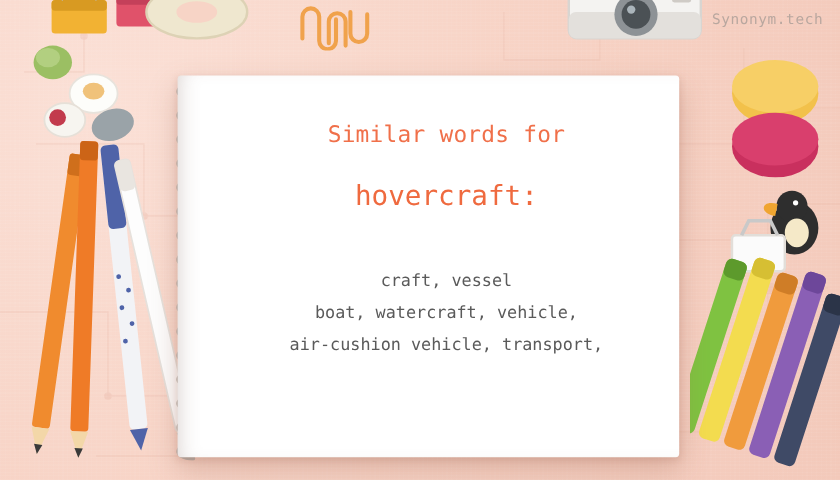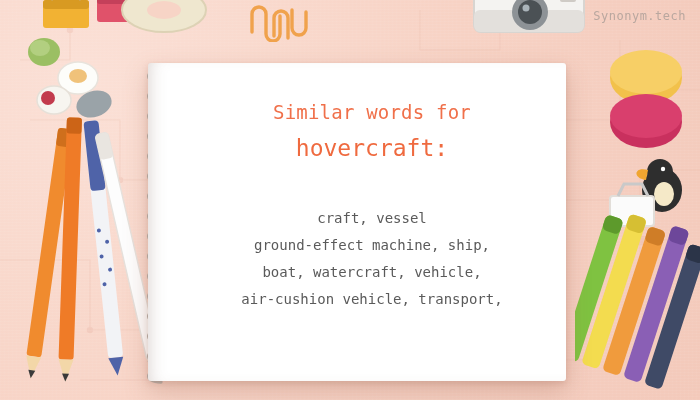--- a/index.html
+++ b/index.html
@@ -82,21 +82,21 @@
     text-align: center;
     color: #555555;
   }
   .title-line1 {
     margin-top: 38px;
     font-size: 19px;
     letter-spacing: .2px;
     color: #f0704a;
   }
   .title-word {
-    margin-top: 12px;
+    margin-top: 28px;
     font-size: 23px;
     color: #ef6a3f;
   }
   .syn-list {
     margin-top: 44px;
     font-size: 14px;
     line-height: 27px;
     color: #5a5a5a;
   }
   .syn-line { white-space: pre; }
@@ -286,21 +286,20 @@
     </g>
   </svg>
 
   <div class="notebook">
     <div class="notebook-inner-shadow"></div>
     <div class="page-content">
       <div class="title-line1">Similar words for</div>
       <div class="title-word">hovercraft:</div>
       <div class="syn-list">
         <div class="syn-line">craft, vessel</div>
-        <div class="syn-line">ground-effect machine, ship,</div>
         <div class="syn-line">boat, watercraft, vehicle,</div>
         <div class="syn-line">air-cushion vehicle, transport,</div>
       </div>
     </div>
   </div>
 
   <div class="watermark">Synonym.tech</div>
 
 </div>
 

